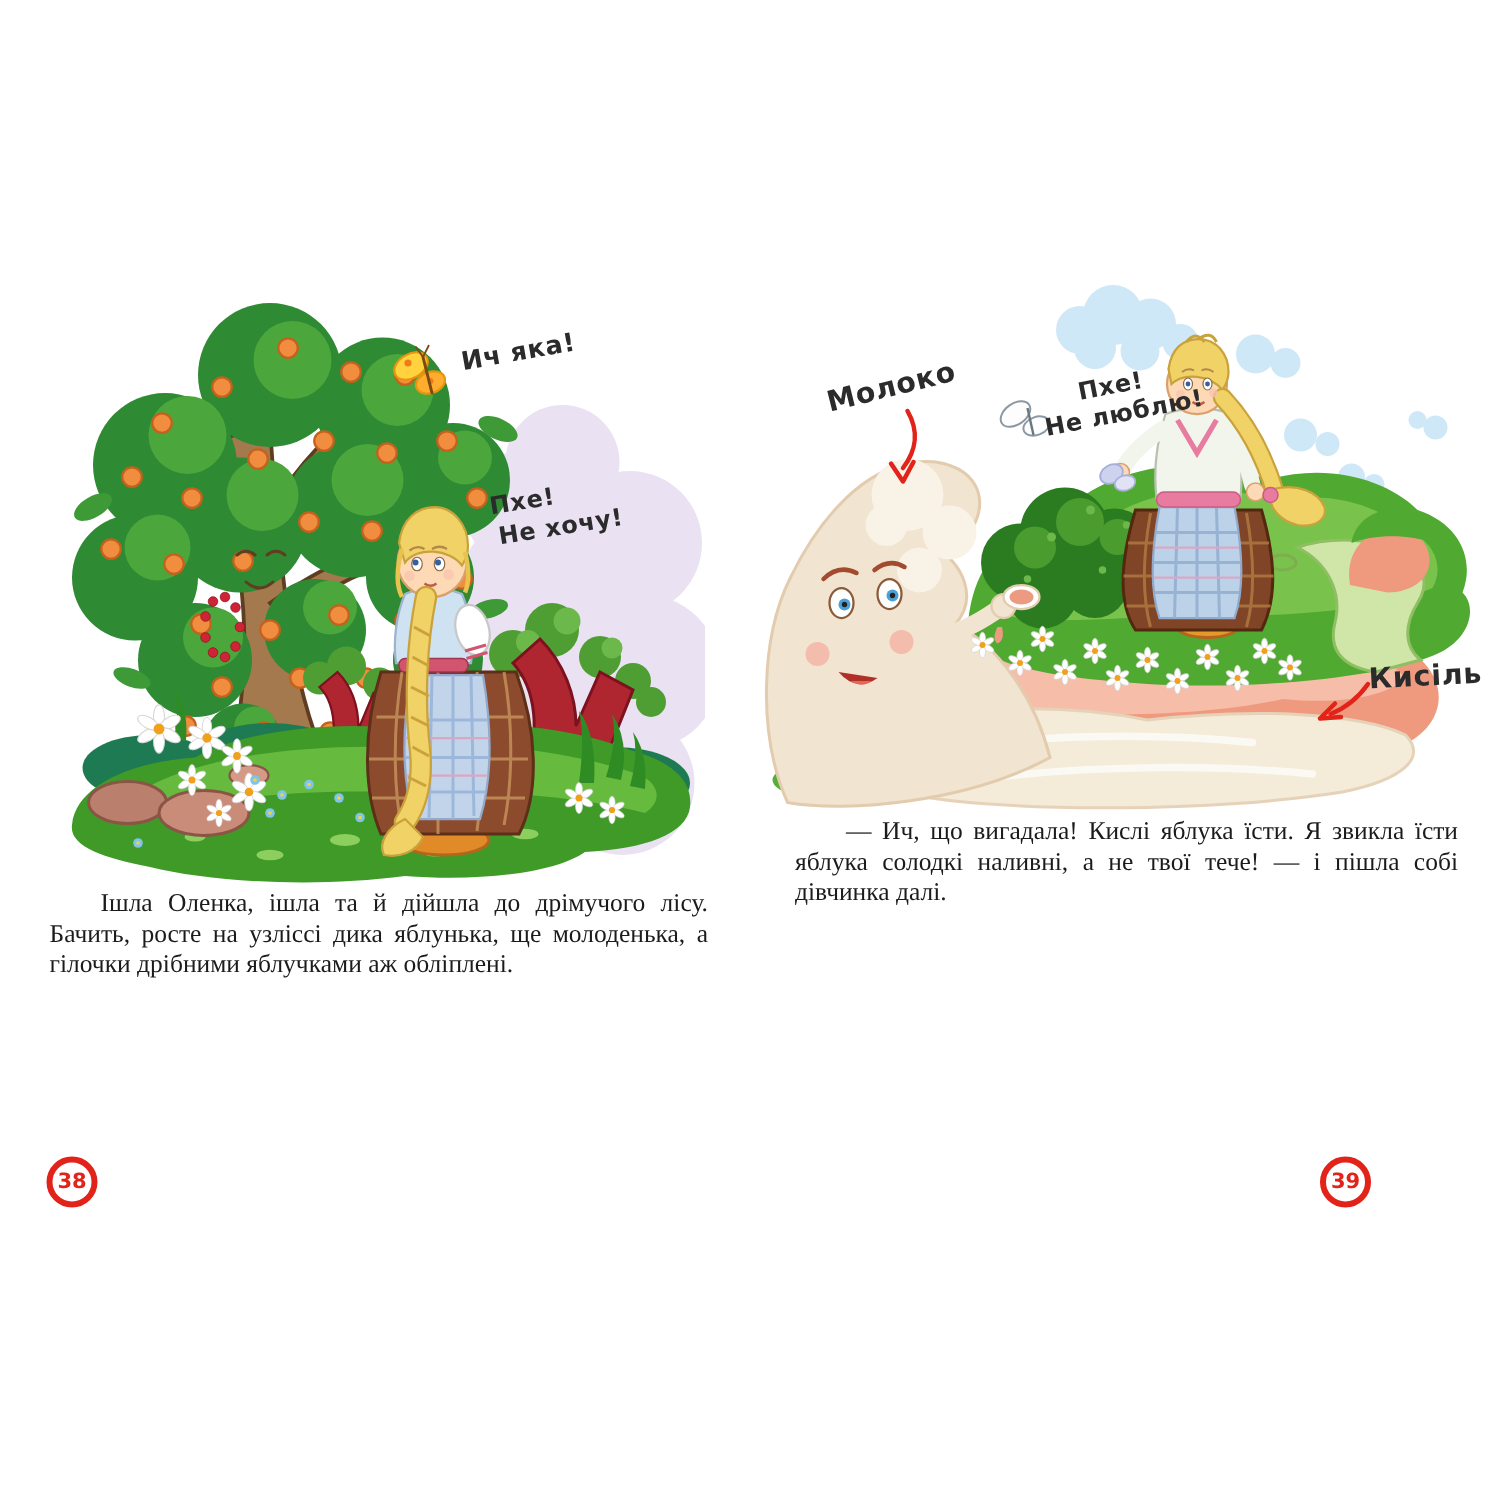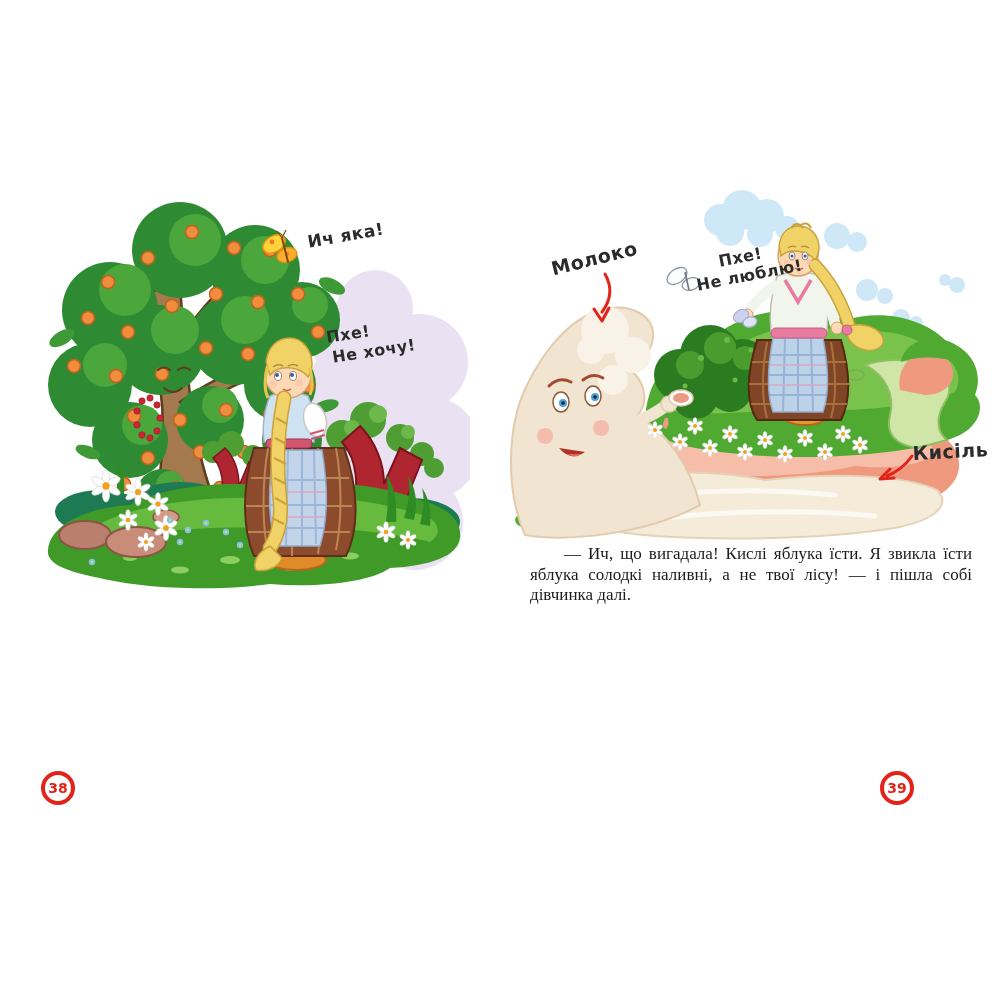--- a/index.html
+++ b/index.html
@@ -26,21 +26,21 @@
   }
   .story p { margin:0; text-indent:34px; }
   .story-left  { left:33px;  top:592px; width:439px; }
   .story-right { left:530px; top:544px; width:442px; }
   .pagenum {
     position:absolute; top:771px; width:26px; height:26px;
     border:4px solid #e2231a; border-radius:50%; background:#fff; color:#e2231a;
     font-family:"DejaVu Sans", sans-serif; font-size:14px; font-weight:700;
     display:flex; align-items:center; justify-content:center;
   }
-  .pagenum-left  { left:41px; }
+  .pagenum-left  { left:31px; }
   .pagenum-right { left:880px; }
 </style>
 </head>
 <body>
 
 <div class="canvas">
 
   <div>
 
     <div class="ill" style="left:30px; top:190px; width:440px; height:405px;">
@@ -304,20 +304,21 @@
           <path d="M240 356 C228 362 222 372 226 380 C236 382 248 378 252 368 Z" fill="#f1d266" stroke="#caa23c" stroke-width="1.5"></path>
         </g>
       </svg>
 
       <div class="ill-label lbl-ich">Ич яка!</div>
       <div class="ill-label lbl-phe-l1">Пхе!</div>
       <div class="ill-label lbl-phe-l2">Не хочу!</div>
     </div>
 
     <div class="story story-left">
+      <p>Ішла Оленка, ішла та й дійшла до дрімучого лісу. Бачить, росте на узліссі дика яблунька, ще молоденька, а гілочки дрібними яблучками аж обліплені.</p>
     </div>
 
     <div class="pagenum pagenum-left">38</div>
   </div>
 
   <div>
 
     <div class="ill" style="left:505px; top:190px; width:480px; height:360px;">
       <svg viewBox="0 0 480 360">
         <defs>
@@ -504,19 +505,19 @@
         </g>
       </svg>
 
       <div class="ill-label lbl-moloko">Молоко</div>
       <div class="ill-label lbl-phe-r1">Пхе!</div>
       <div class="ill-label lbl-phe-r2">Не люблю!</div>
       <div class="ill-label lbl-kysil">Кисіль</div>
     </div>
 
     <div class="story story-right">
-      <p>— Ич, що вигадала! Кислі яблука їсти. Я звикла їсти яблука солодкі наливні, а не твої лісу! — і пішла собі дівчинка далі.</p>
+      <p>— Ич, що вигадала! Кислі яблука їсти. Я звикла їсти яблука солодкі наливні, а не твої тече! — і пішла собі дівчинка далі.</p>
     </div>
 
     <div class="pagenum pagenum-right">39</div>
   </div>
 
 </div>
 
 </body></html>

